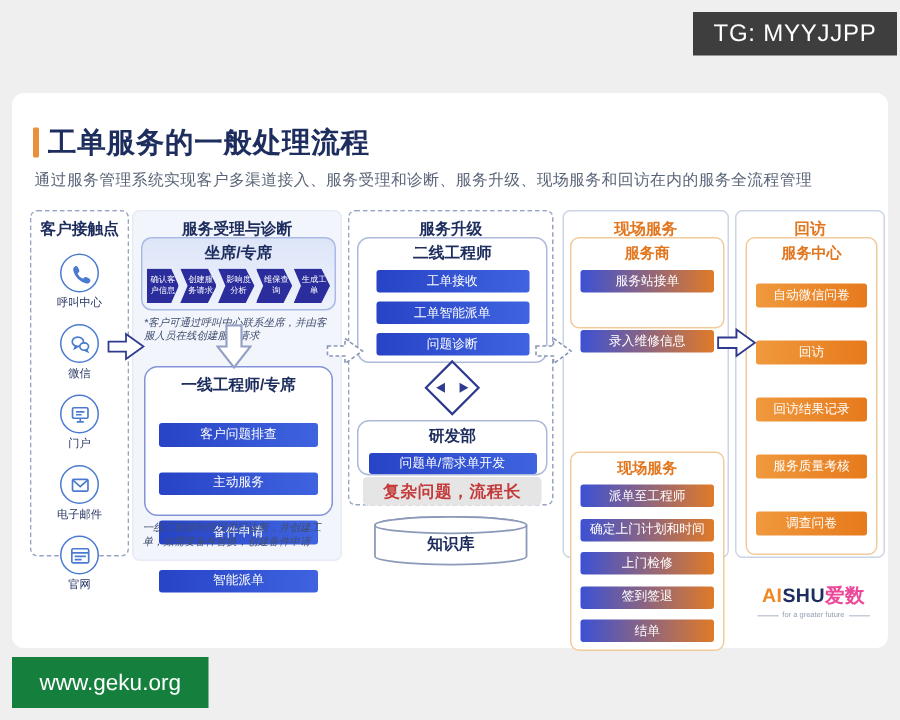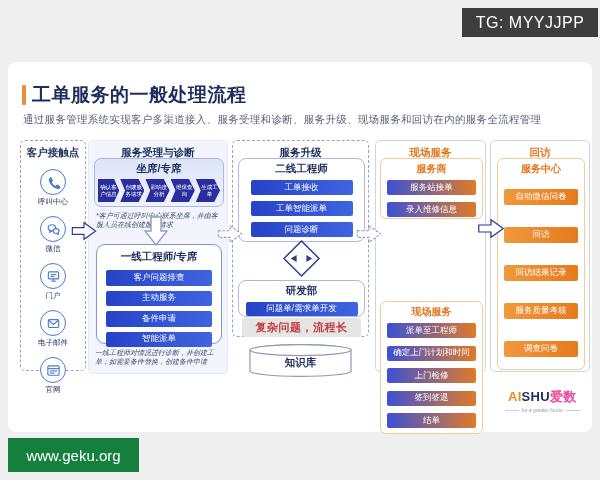--- a/index.html
+++ b/index.html
@@ -46,21 +46,21 @@
   .agent-title { text-align:center; font-size:10.5px; font-weight:bold; color:#1d2d5e; padding-top:3px; }
   .chevrons { position:absolute; left:3px; top:20px; right:3px; height:23px; display:flex; }
   .chev { flex:1; margin-left:1px; background:#2b2d9c; color:#fff; font-size:5.5px; line-height:1.15;
     display:flex; align-items:center; justify-content:center; text-align:center; word-break:break-all;
     clip-path:polygon(0 0,76% 0,100% 50%,76% 100%,0 100%,20% 50%); padding:0 2px 0 5px; }
   .chev.first { clip-path:polygon(0 0,76% 0,100% 50%,76% 100%,0 100%); padding-left:2px; margin-left:0; }
   .note { position:absolute; font-size:7px; font-style:italic; color:#414e70; line-height:1.35; }
   .note1 { left:7px; top:70px; width:127px; }
   .note2 { left:6px; top:207px; width:129px; }
   .eng-box { position:absolute; left:7px; top:103px; width:126px; height:100px; background:#fff;
-    border:1.5px solid #8492d8; border-radius:9px; display:flex; flex-direction:column; align-items:center; }
+    border:1.5px solid #8492d8; border-radius:9px; display:flex; flex-direction:column; align-items:center;gap:12px; }
   .eng-title { font-size:10.5px; font-weight:bold; color:#1d2d5e; margin:5px 0 6px; }
   .btn-blue { width:106px; height:15.5px; border-radius:2px; color:#fff; font-size:8.5px;
     background:linear-gradient(90deg,#2743c6,#3f64e0); display:flex; align-items:center;
     justify-content:center; margin-bottom:5px; flex:none; }
 
   
   .col-upgrade { left:224px; width:137px; height:197px; border:1px dashed #96a3c4; background:#fff; }
   .inner-box { position:absolute; background:#fff; border:1px solid #aebada; border-radius:8px;
     display:flex; flex-direction:column; align-items:center; }
   .box-2nd { left:5px; top:17px; width:127px; height:84px; }
@@ -78,21 +78,21 @@
 
   
   .col-field { left:367px; width:111px; height:232px; border:1px solid #ccd5e6; background:#fff; }
   .orange-box { position:absolute; background:#fff; border:1px solid #f2cb9c; border-radius:6px;
     display:flex; flex-direction:column; align-items:center; }
   .orange-box .ob-title { font-size:10px; font-weight:bold; color:#e2761e; margin:3px 0 4px; }
   .box-provider { left:4px; top:17px; width:103px; height:61px; }
   .box-onsite { left:4px; top:160px; width:103px; height:133px; }
   .btn-mix { width:89px; height:15px; border-radius:2px; color:#fff; font-size:8.5px;
     background:linear-gradient(90deg,#3c51d4,#e07a28); display:flex; align-items:center;
-    justify-content:center; margin-bottom:7px; flex:none; }
+    justify-content:center; margin-bottom:25px; flex:none; }
   .box-onsite .btn-mix { margin-bottom:7.5px; }
 
   
   .col-revisit { left:482px; width:100px; height:232px; border:1px solid #ccd5e6; background:#fff; }
   .box-center { left:6px; top:17px; width:88px; height:212px; }
   .box-center .btns { display:flex; flex-direction:column; align-items:center; gap:22px; margin-top:9px; }
   .btn-orange { width:74px; height:16px; border-radius:2px; color:#fff; font-size:8.5px;
     background:linear-gradient(90deg,#f0993d,#e67a1c); display:flex; align-items:center;
     justify-content:center; flex:none; }
 

